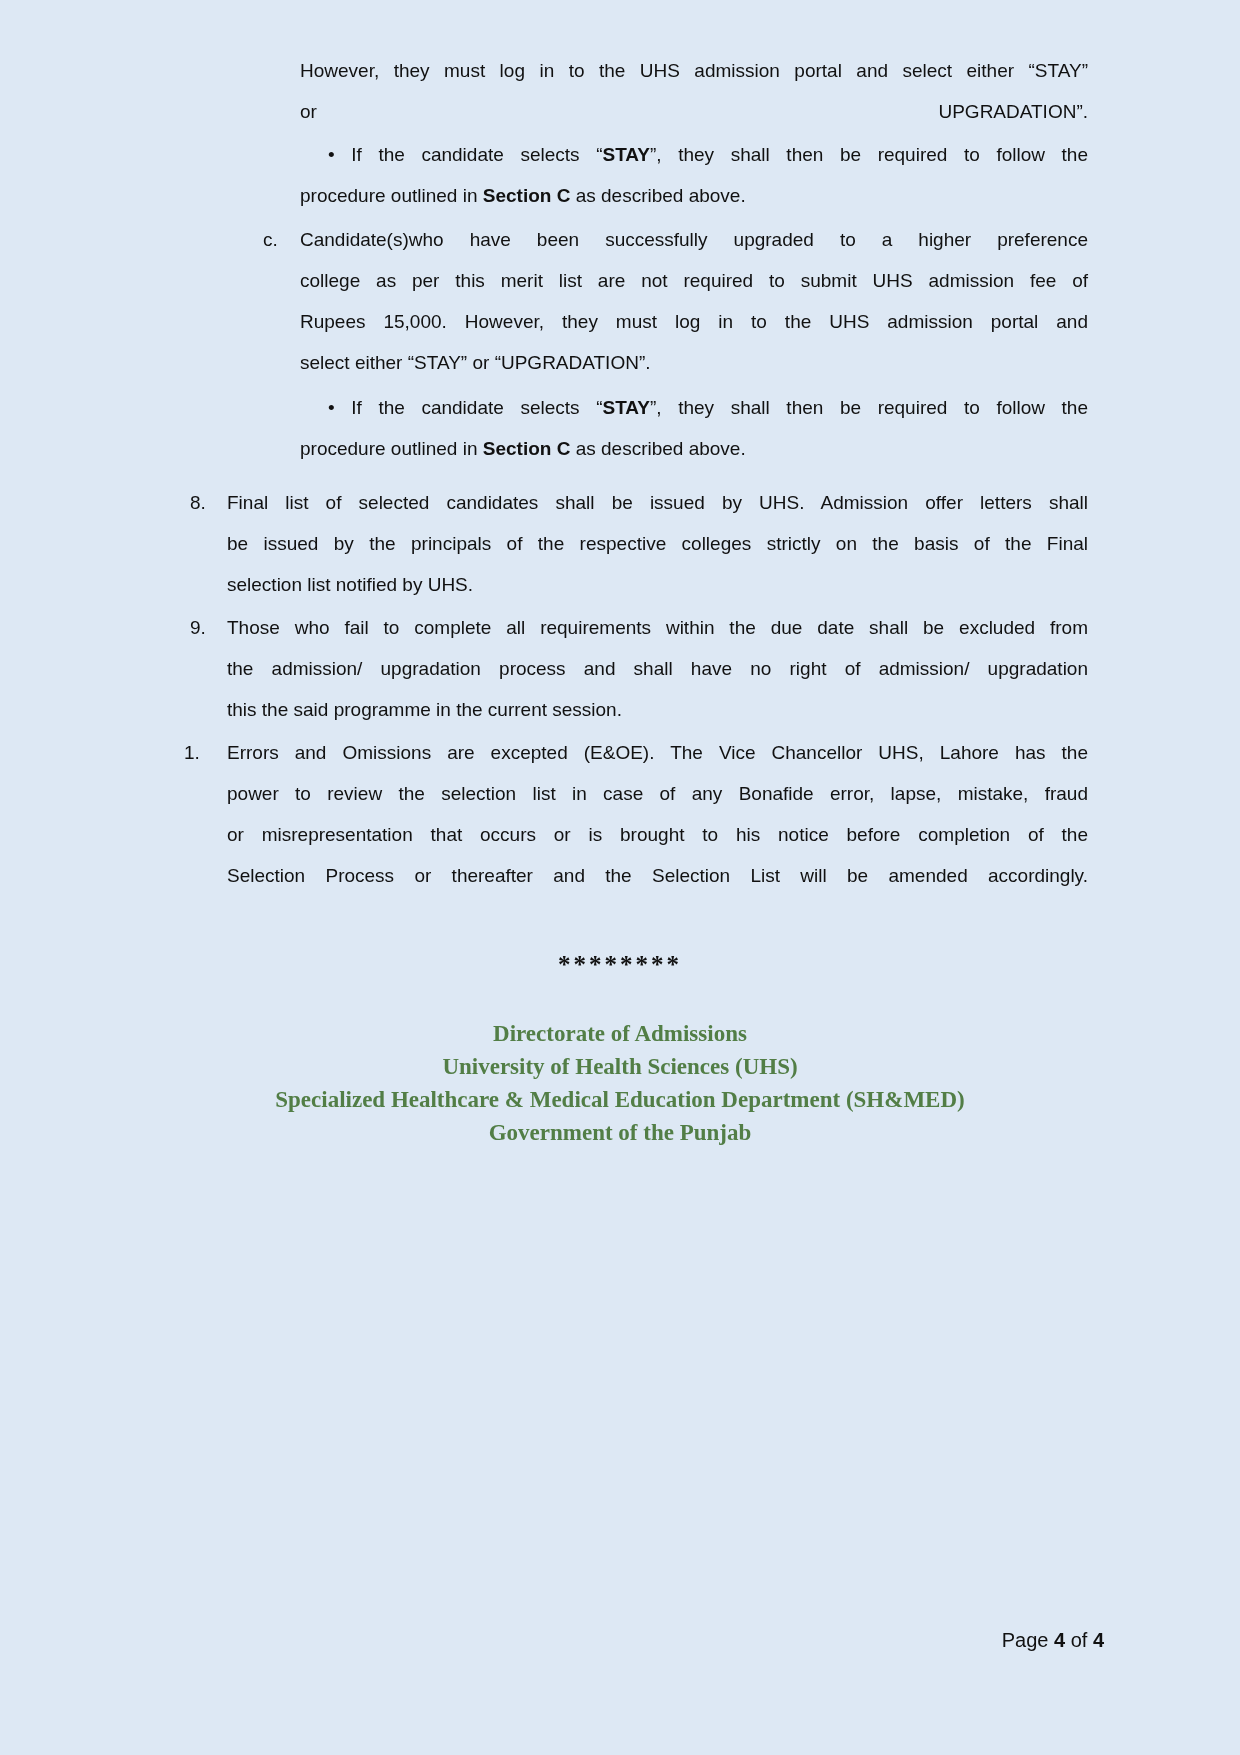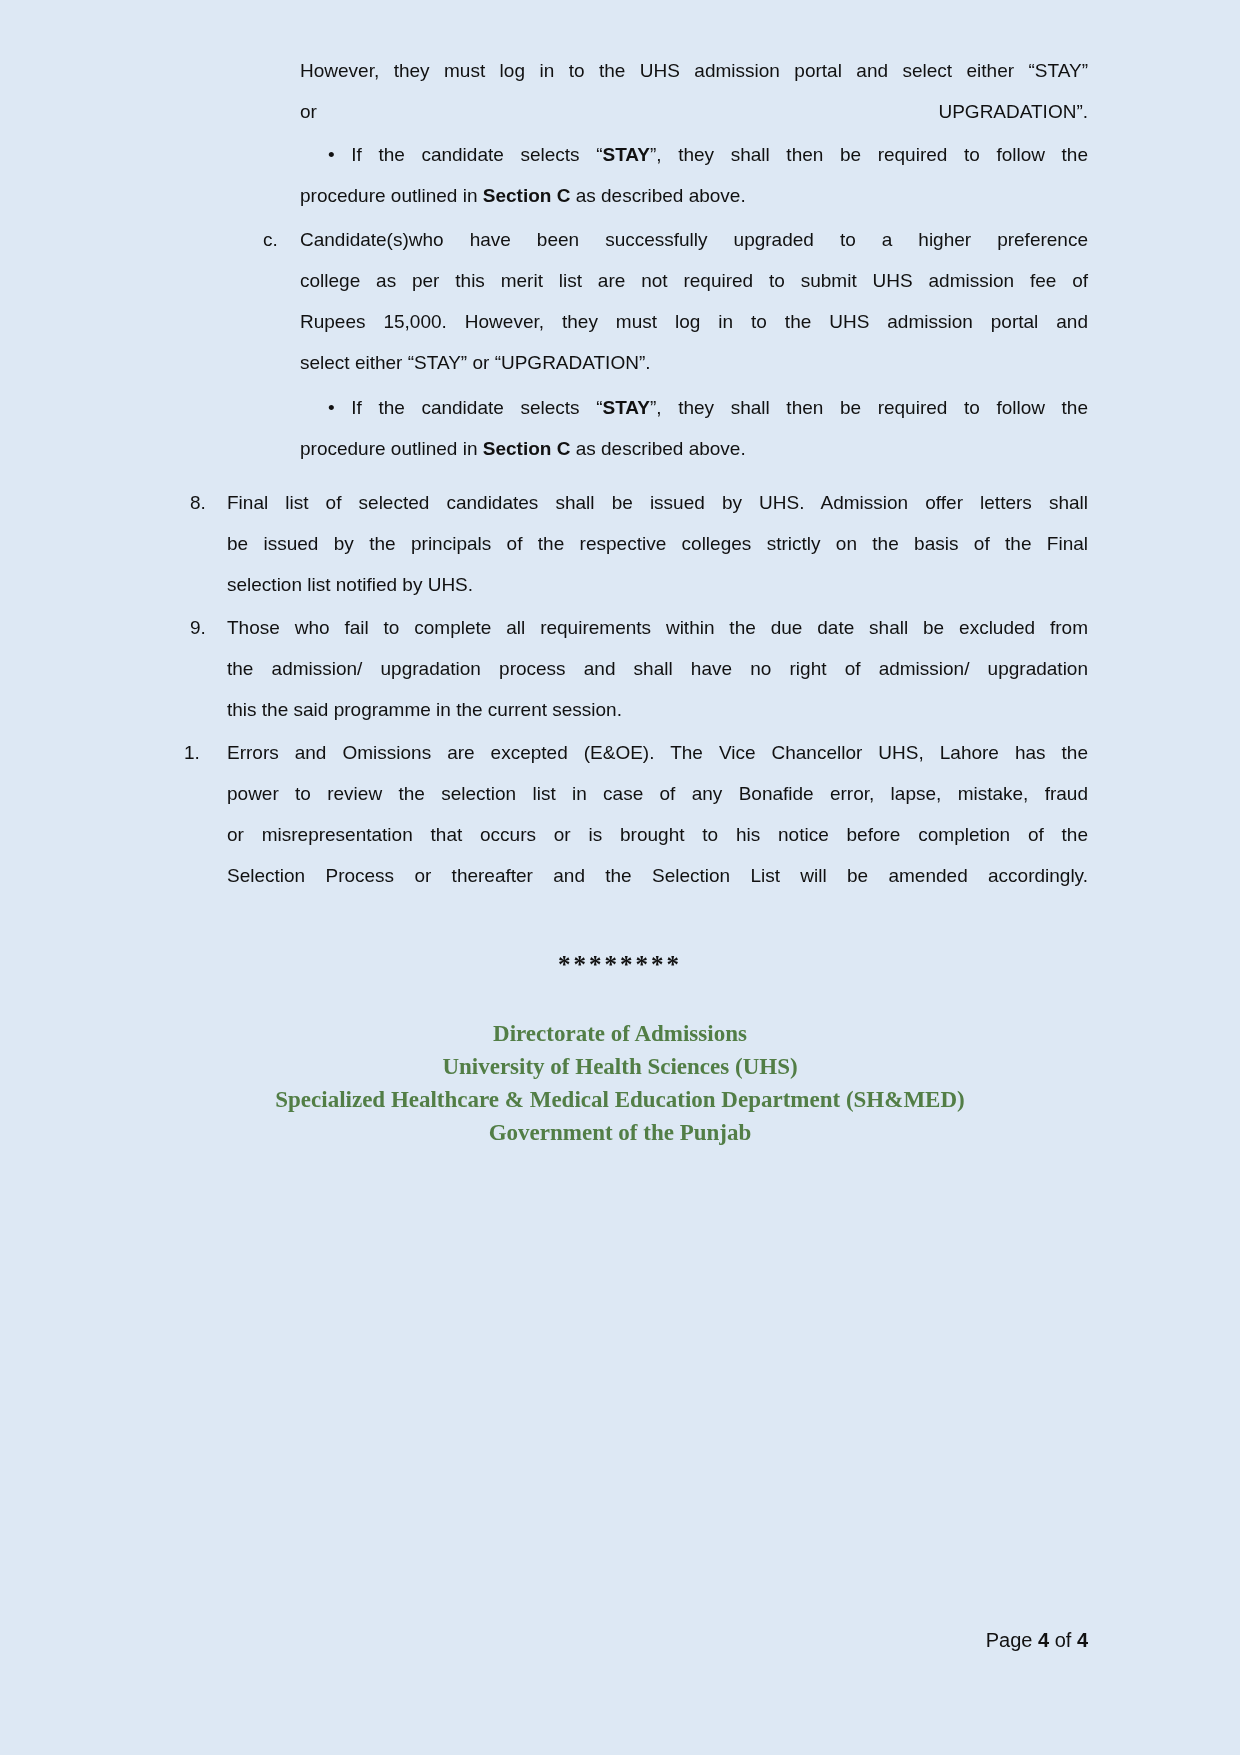--- a/index.html
+++ b/index.html
@@ -53,21 +53,21 @@
   .signature .sig-line{
     font-family:"Liberation Serif",serif;
     font-weight:bold;
     font-size:23px;
     line-height:33px;
     color:var(--green);
   }
   .page-footer{
     position:absolute;
     top:1628px;
-    right:152px;
+    right:136px;
     font-size:20px;
     line-height:24px;
     color:var(--ink);
   }
   .page-footer b{font-weight:bold;}
   b{font-weight:bold;}
 </style>
 </head>
 <body>
 

